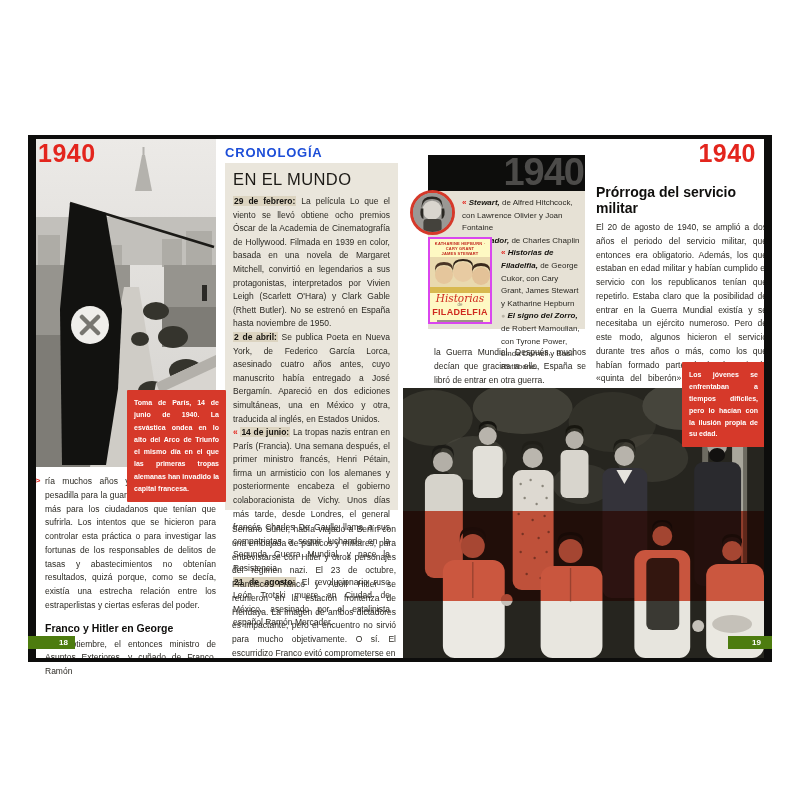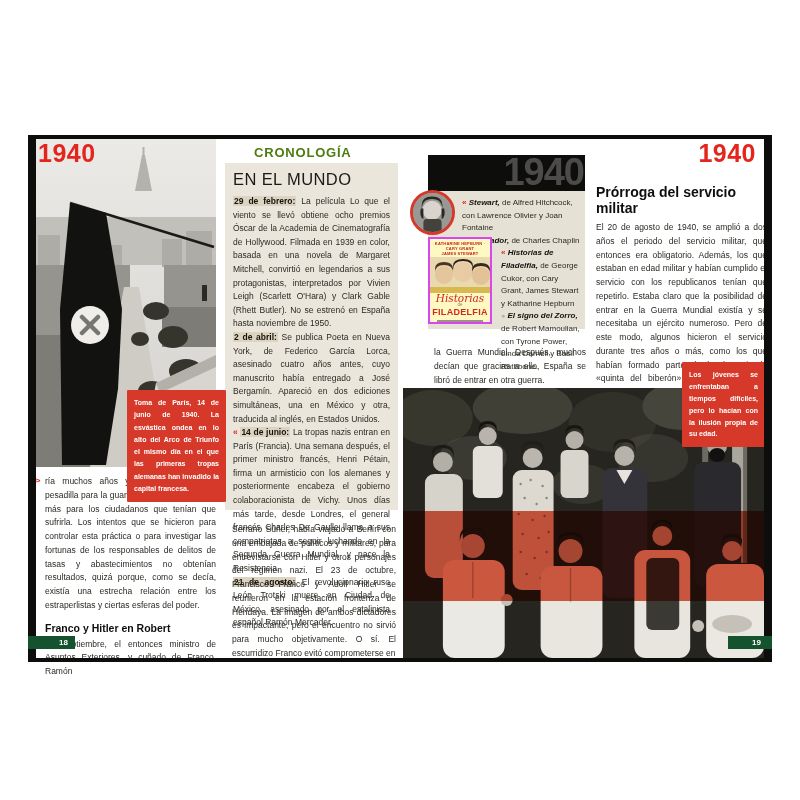--- a/index.html
+++ b/index.html
@@ -20,25 +20,25 @@
 
   .caption-red { position:absolute; background:#d6392a; color:#fff; font-weight:700; font-size:7px; line-height:1.75; text-align:justify; padding:7px 7px; z-index:6; border-radius:1px; }
   .caption-red.l { left:99px; top:255px; width:99px; }
   .caption-red.r { left:654px; top:227px; width:83px; line-height:1.7; }
 
   .body-text { font-size:8.5px; line-height:1.62; color:#2b2923; text-align:justify; }
   .cont-marker { position:absolute; left:4px; top:341px; color:#e3251d; font-weight:700; font-size:8px; letter-spacing:-1px; z-index:2; }
   .col1 { position:absolute; left:17px; top:340px; width:171px; z-index:2; }
   .col1 h3 { font-size:10.5px; color:#0f0e0c; margin:9px 0 4px 0; }
 
-  .badge { position:absolute; top:501px; height:13px; background:#14532d; color:#fff; font-size:8px; font-weight:700; line-height:13px; z-index:21; }
+  .badge { position:absolute; top:501px; height:13px; background:#4d7c0f; color:#fff; font-size:8px; font-weight:700; line-height:13px; z-index:21; }
   .badge.p18 { left:0; width:47px; text-align:right; padding-right:7px; }
   .badge.p19 { left:700px; width:44px; text-align:left; padding-left:24px; }
 
-  .kicker { position:absolute; left:197px; top:10px; font-size:13px; font-weight:700; color:#4d7c0f; letter-spacing:0.8px;margin-left:29px; }
+  .kicker { position:absolute; left:197px; top:10px; font-size:13px; font-weight:700; color:#1d4ed8; letter-spacing:0.8px; }
   .chron-box { position:absolute; left:197px; top:28px; width:173px; height:347px; background:#eae6dc; padding:7px 8px; z-index:2; }
   .chron-box h2 { font-size:16.5px; font-weight:400; color:#1c1a16; letter-spacing:0.4px; margin-bottom:6px; }
   .entry { font-size:8.5px; line-height:1.6; color:#2b2923; text-align:justify; }
   .entry .date { font-weight:700; color:#14120e; background:#dcd4c0; padding:0 1px; }
   .entry .arrow { color:#e3251d; font-weight:700; }
   .col2 { position:absolute; left:204px; top:388px; width:164px; z-index:2; }
 
   .films-band { position:absolute; left:400px; top:20px; width:157px; height:36px; background:#0d0d0c; z-index:3; }
   .films-band .bigyear { position:absolute; right:1px; top:-3px; font-size:38px; font-weight:800; color:#4c4b49; line-height:40px; letter-spacing:-1px; z-index:1; }
   .films-band .t { position:relative; z-index:2; color:#fff; font-weight:700; font-size:10.5px; line-height:1.3; padding:4px 0 0 7px; }
@@ -137,21 +137,21 @@
         <line x1="46" y1="178" x2="62" y2="194"></line>
           <line x1="62" y1="178" x2="46" y2="194"></line>
       </g>
     </svg>
   </div>
   <div class="caption-red l">Toma de París, 14 de junio de 1940. La esvástica ondea en lo alto del Arco de Triunfo el mismo día en el que las primeras tropas alemanas han invadido la capital francesa.</div>
 
   <div class="cont-marker">&gt;&gt;</div>
   <div class="col1">
     <p class="body-text">ría muchos años y fue una verdadera pesadilla para la guardia civil, aunque mucho más para los ciudadanos que tenían que sufrirla. Los intentos que se hicieron para controlar esta práctica o para investigar las fortunas de los responsables de delitos de tasas y abastecimientos no obtenían resultados, quizá porque, como se decía, existía una estrecha relación entre los estraperlistas y ciertas esferas del poder.</p>
-    <h3>Franco y Hitler en Robert</h3>
+    <h3>Franco y Hitler en George</h3>
     <p class="body-text">En septiembre, el entonces ministro de Asuntos Exteriores, y cuñado de Franco, Ramón</p>
   </div>
 
   <div class="kicker">CRONOLOGÍA</div>
   <div class="chron-box">
     <h2>EN EL MUNDO</h2>
     <p class="entry"><span class="date">29 de febrero:</span> <span>La película Lo que el viento se llevó obtiene ocho premios Óscar de la Academia de Cinematografía de Hollywood. Filmada en 1939 en color, basada en una novela de Margaret Mitchell, convirtió en legendarios a sus protagonistas, interpretados por Vivien Leigh (Scarlett O'Hara) y Clark Gable (Rhett Butler). No se estrenó en España hasta noviembre de 1950.</span></p>
     <p class="entry"><span class="date">2 de abril:</span> <span>Se publica Poeta en Nueva York, de Federico García Lorca, asesinado cuatro años antes, cuyo manuscrito había entregado a José Bergamín. Apareció en dos ediciones simultáneas, una en México y otra, traducida al inglés, en Estados Unidos.</span></p>
     <p class="entry"><span class="arrow">«</span> <span class="date">14 de junio:</span> <span>La tropas nazis entran en París (Francia). Una semana después, el primer ministro francés, Henri Pétain, firma un armisticio con los alemanes y posteriormente encabeza el gobierno colaboracionista de Vichy. Unos días más tarde, desde Londres, el general francés Charles De Gaulle llama a sus compatriotas a seguir luchando en la Segunda Guerra Mundial, y nace la Resistencia.</span></p>
     <p class="entry"><span class="date">21 de agosto:</span> <span>El revolucionario ruso León Trotski muere en Ciudad de México, asesinado por el estalinista español Ramón Mercader.</span></p>

